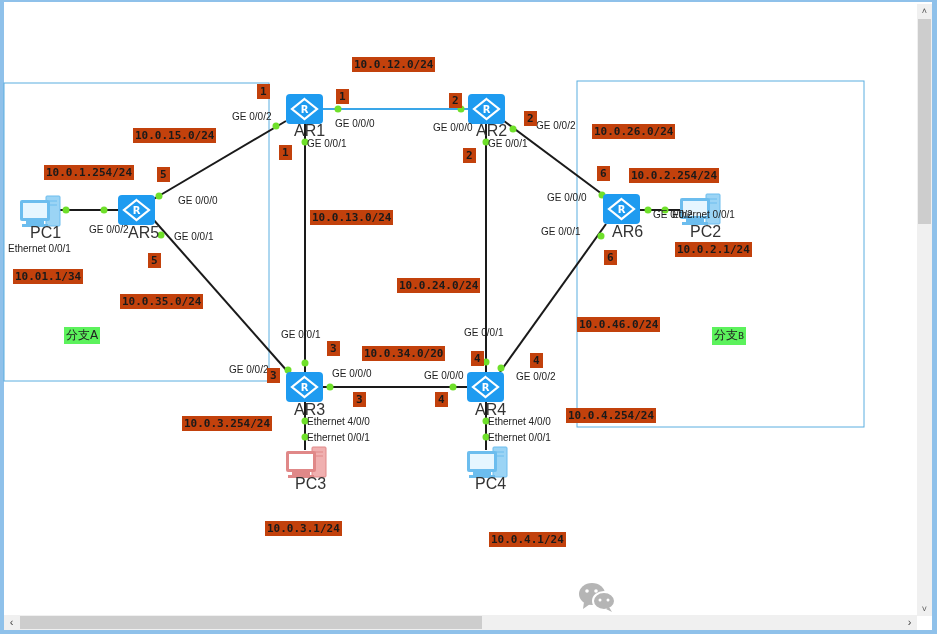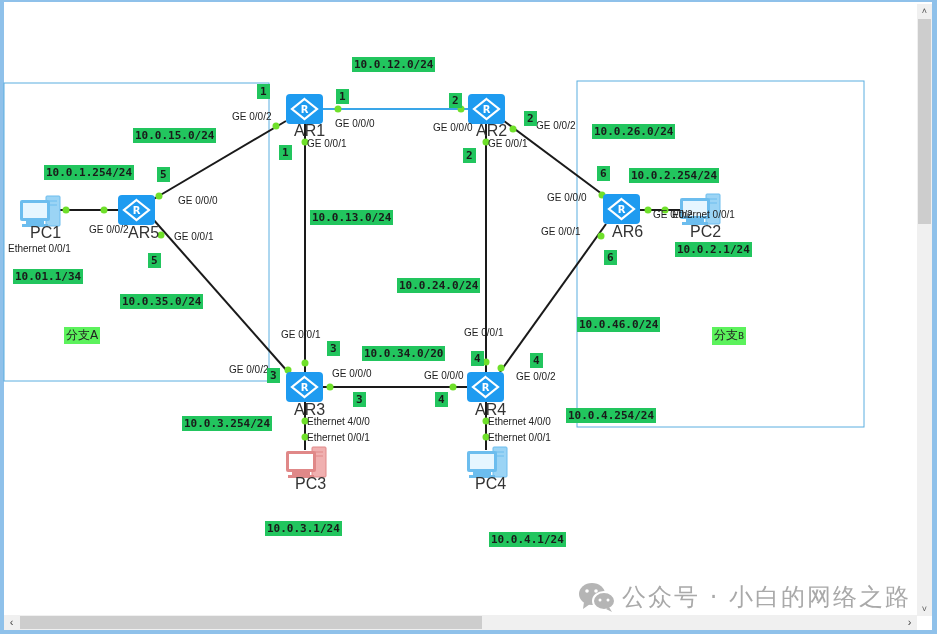--- a/index.html
+++ b/index.html
@@ -17,21 +17,21 @@
   .vscroll .thumb { position: absolute; left: 1px; top: 15px; width: 13px; height: 205px; background: #cdcdcd; }
   .vscroll .arrow { position: absolute; left: 0; width: 15px; height: 14px; font-size: 9px; color: #555; text-align: center; line-height: 14px; }
   .hscroll { position: absolute; left: 4px; top: 615px; width: 913px; height: 15px; background: #f0f0f0; }
   .hscroll .thumb { position: absolute; left: 16px; top: 1px; width: 462px; height: 13px; background: #cdcdcd; }
   .hscroll .arrow { position: absolute; top: 0; width: 15px; height: 15px; font-size: 11px; color: #444; text-align: center; line-height: 15px; }
 
   svg.topo { position: absolute; left: 0; top: 0; }
 
   .lbl { position: absolute; white-space: nowrap; }
   .green {
-    background: #22c55e; color: #1a1a1a;
+    background: #c2410c; color: #1a1a1a;
     font-family: "DejaVu Sans Mono", "Liberation Mono", monospace;
     font-size: 11px; padding: 1px 2px; line-height: 13px; font-weight: bold;
   }
   .num { padding: 1px 3px; }
   .port { font-size: 10px; color: #222; line-height: 12px; }
   .dev { font-size: 16px; color: #333; line-height: 12px; }
   .branch {
     background: #5cf25c; color: #222; font-size: 12px; padding: 1px 2px; line-height: 15px;
     font-family: "DejaVu Sans", sans-serif;
   }
@@ -230,21 +230,20 @@
   <svg class="wechat" viewBox="0 0 38 30">
     <ellipse cx="14" cy="12" rx="13" ry="11" fill="#b5b5b5"></ellipse>
     <polygon points="6,20 5,27 12,22" fill="#b5b5b5"></polygon>
     <ellipse cx="26" cy="19" rx="11" ry="9" fill="#b5b5b5" stroke="#ffffff" stroke-width="2"></ellipse>
     <polygon points="31,25 34,30 28,27" fill="#b5b5b5"></polygon>
     <circle cx="9" cy="9" r="1.8" fill="#ffffff"></circle>
     <circle cx="18" cy="9" r="1.8" fill="#ffffff"></circle>
     <circle cx="22" cy="18" r="1.5" fill="#ffffff"></circle>
     <circle cx="30" cy="18" r="1.5" fill="#ffffff"></circle>
   </svg>
-  <span>公众号 · 小白的网络之路</span>
 </div>
 
 <div class="vscroll">
   <div class="arrow" style="top:0;">˄</div>
   <div class="thumb"></div>
   <div class="arrow" style="bottom:0;">˅</div>
 </div>
 <div class="hscroll">
   <div class="arrow" style="left:0;">‹</div>
   <div class="thumb"></div>

